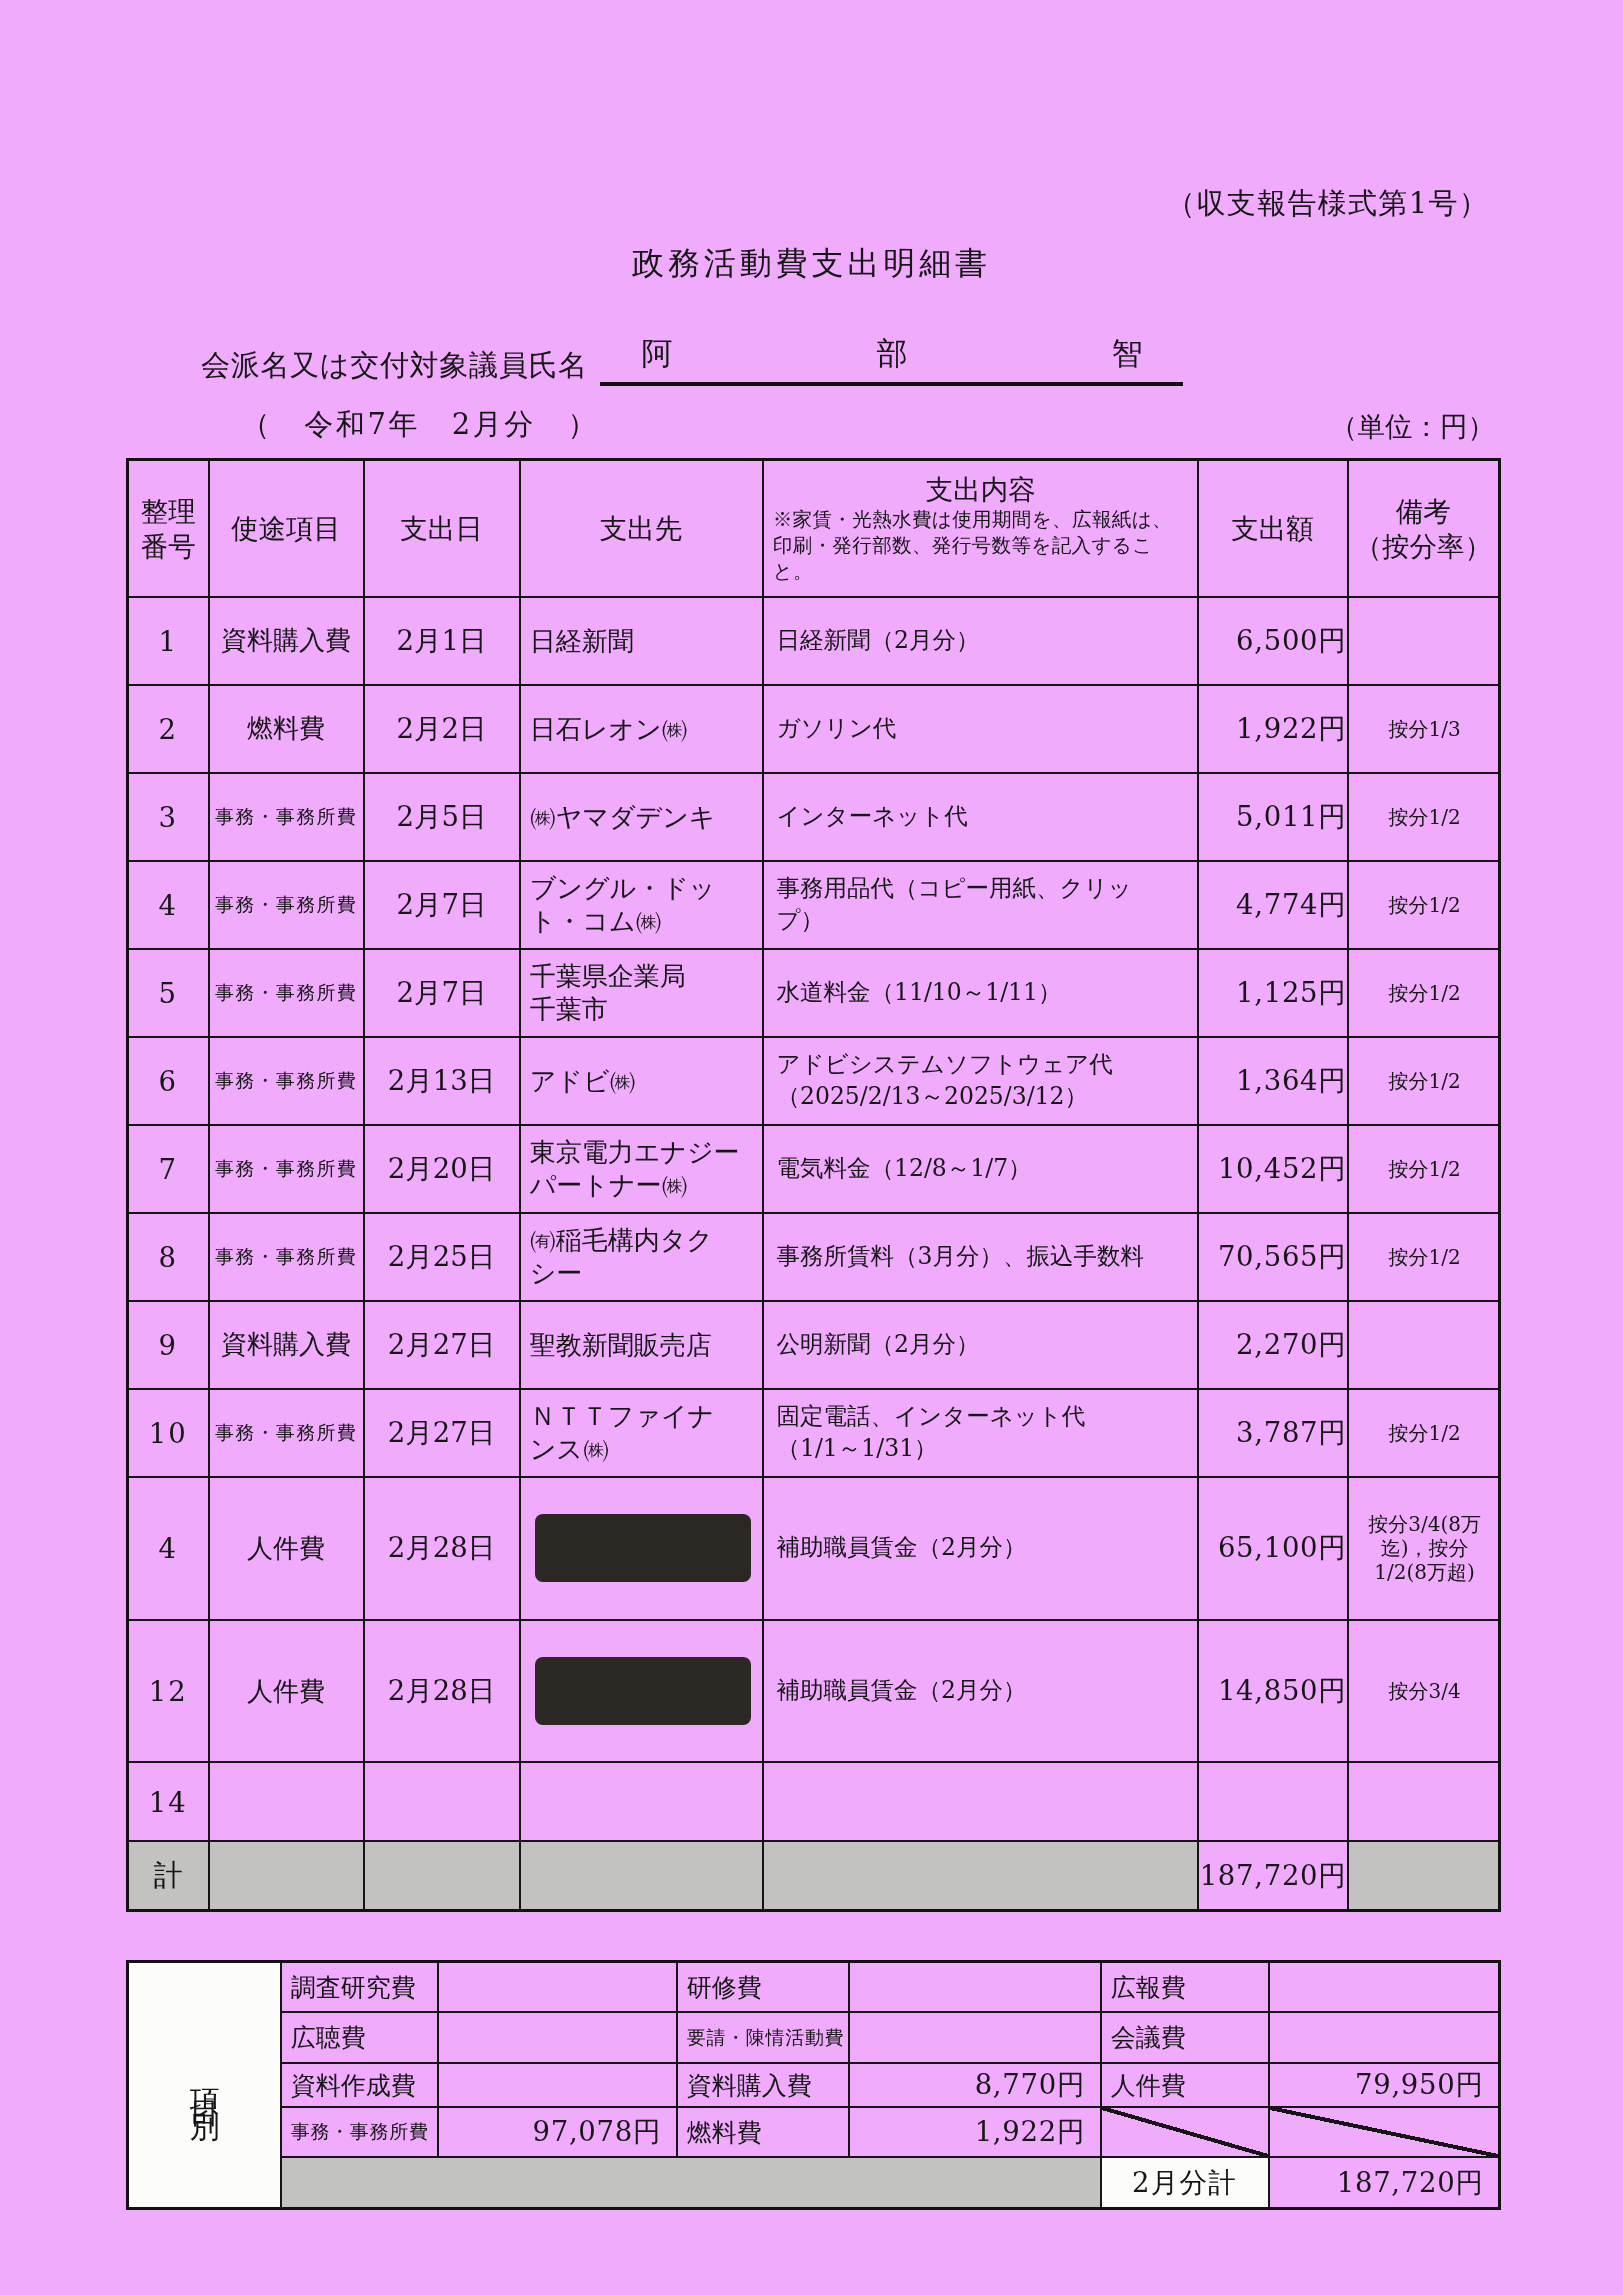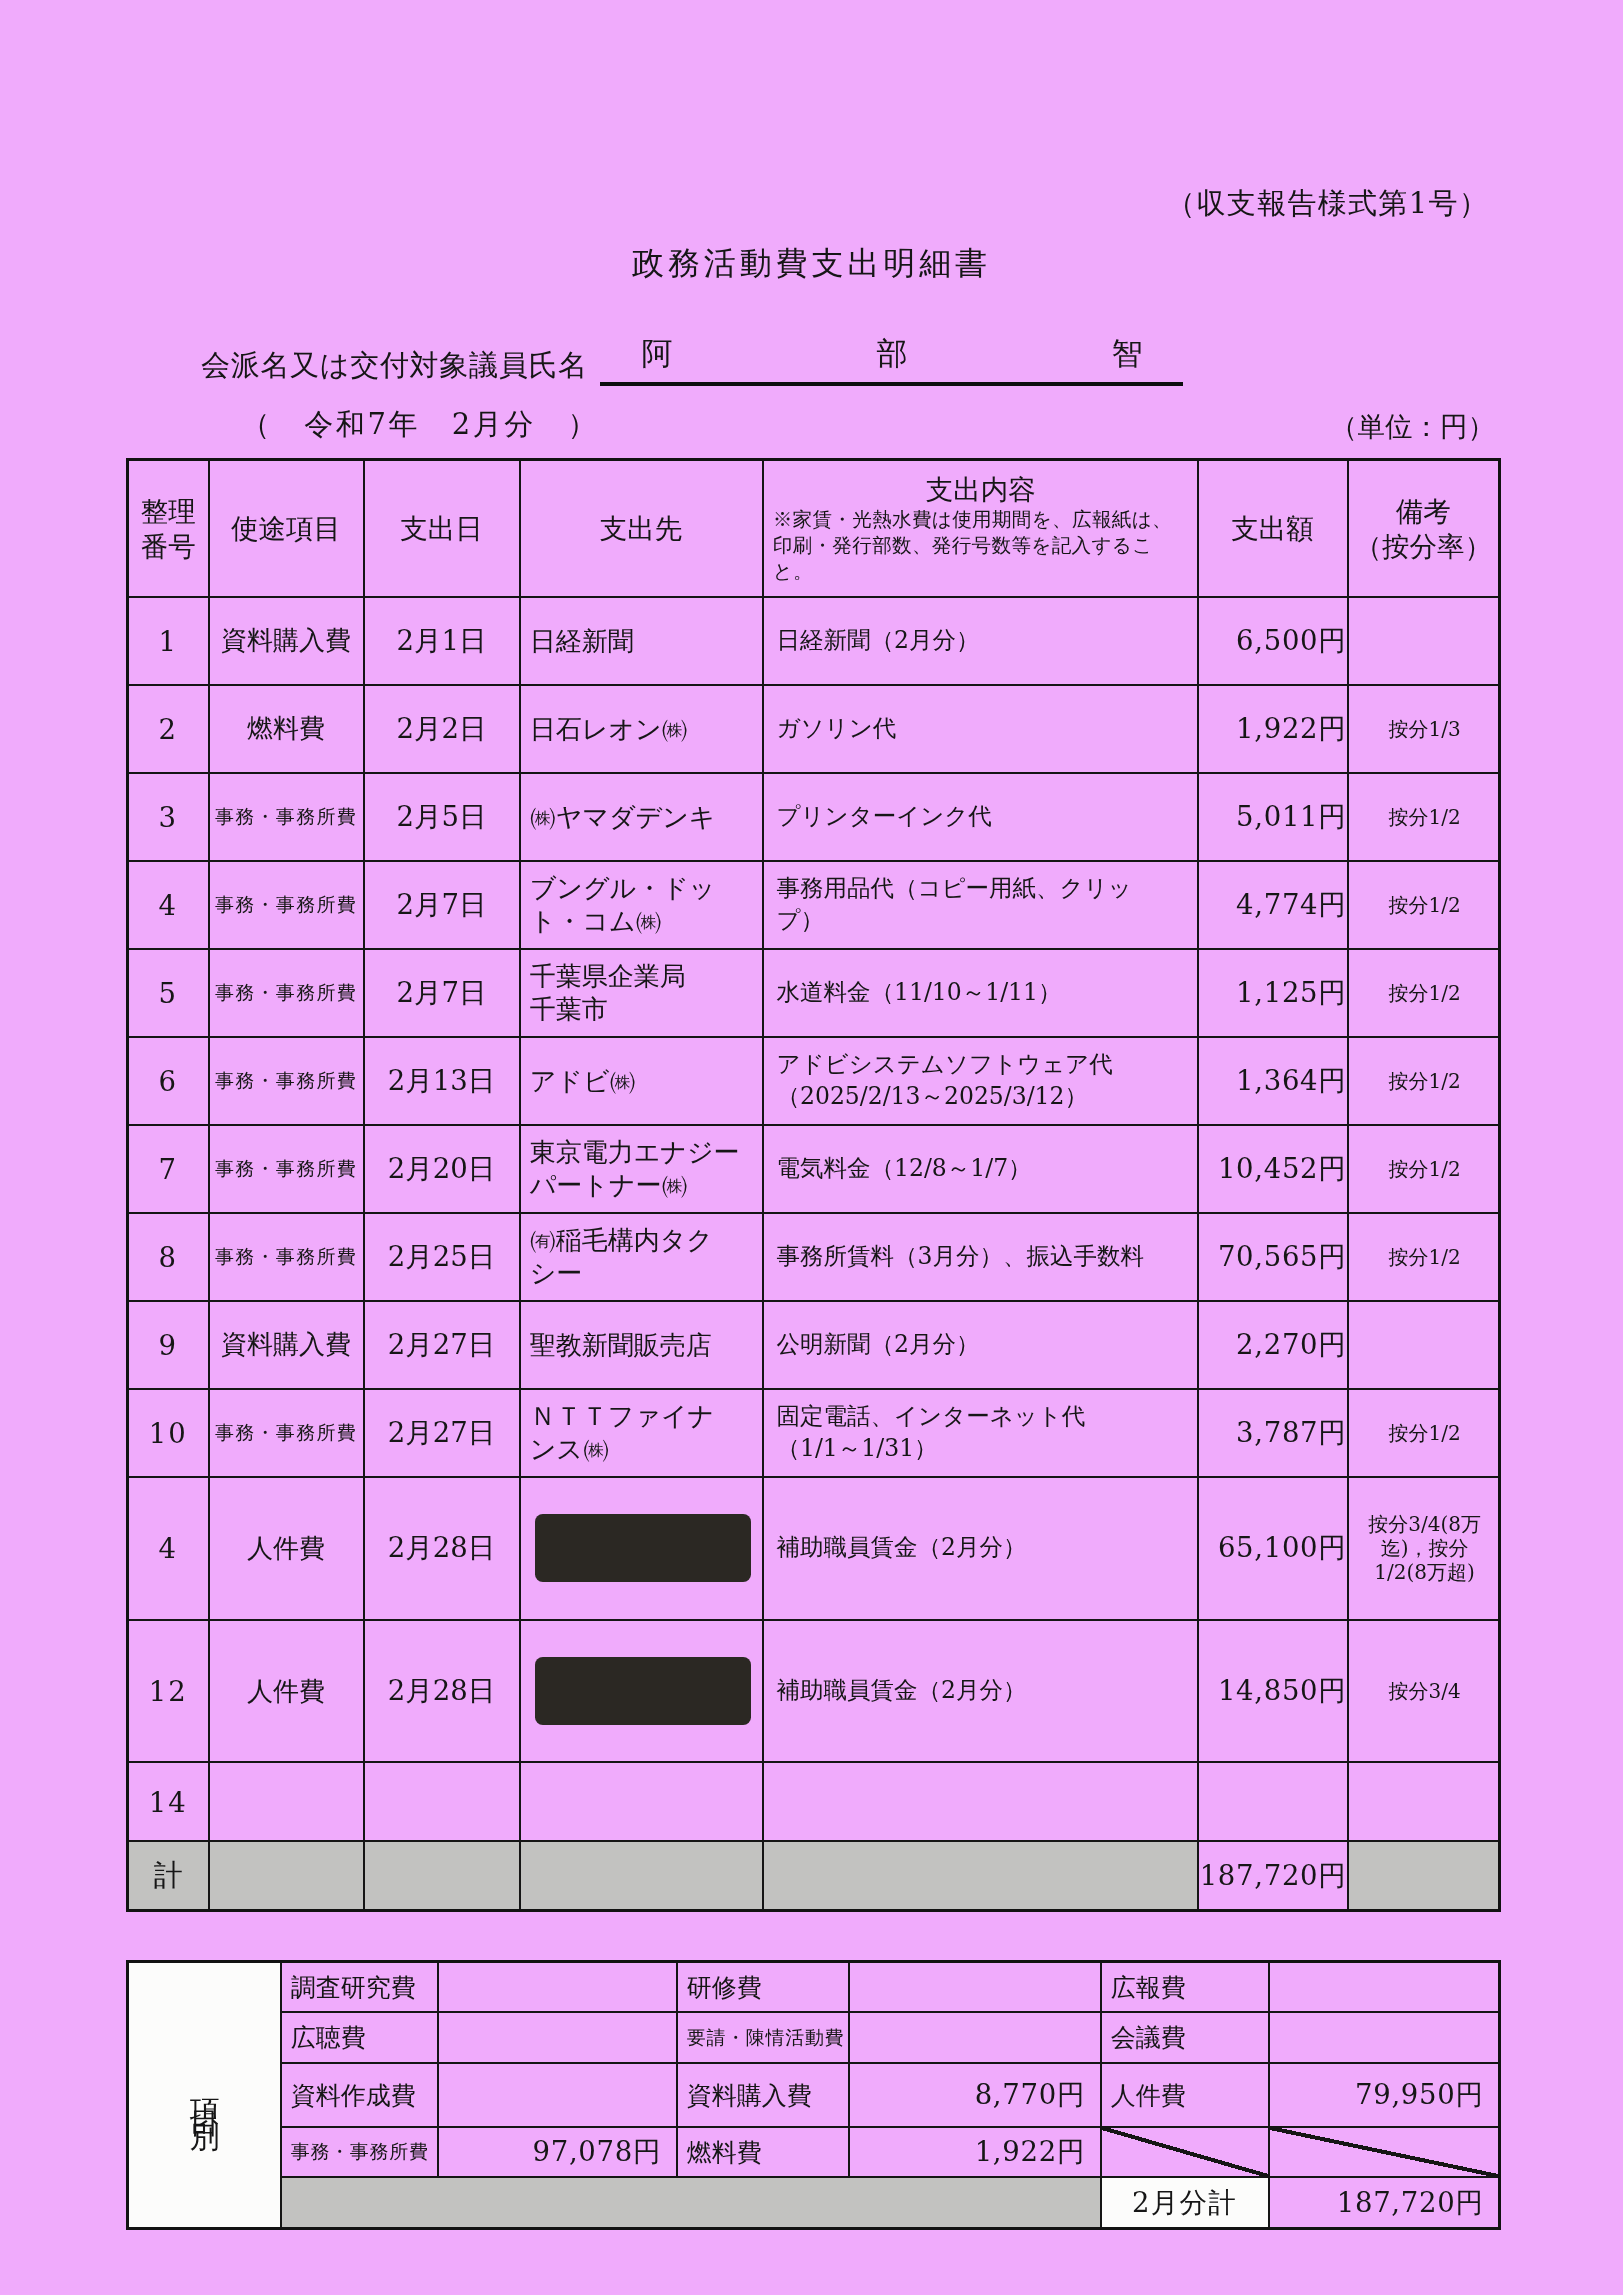--- a/index.html
+++ b/index.html
@@ -123,21 +123,21 @@
     overflow: hidden;
   }
   .summary-table col.s-c0 { width: 153px; }
   .summary-table col.s-c1 { width: 157px; }
   .summary-table col.s-c2 { width: 239px; }
   .summary-table col.s-c3 { width: 172px; }
   .summary-table col.s-c4 { width: 252px; }
   .summary-table col.s-c5 { width: 168px; }
   .summary-table col.s-c6 { width: 231px; }
   .sr1 td, .sr2 td { height: 51px; }
-  .sr3 td { height: 64px; }
+  .sr3 td { height: 44px; }
   .sr4 td { height: 50px; }
   .sr5 td { height: 51px; }
 
   .s-head { text-align: center; background: #fcfcfb; }
   .s-head .vert {
     writing-mode: vertical-rl;
     text-orientation: upright;
     font-size: 30px;
     letter-spacing: 11.8px;
     display: inline-block;
@@ -217,21 +217,21 @@
         <td class="c-desc">ガソリン代</td>
         <td class="c-amt">1,922円</td>
         <td class="c-note">按分1/3</td>
       </tr>
 
       <tr class="r-data">
         <td class="c-no">3</td>
         <td class="c-cat small">事務・事務所費</td>
         <td class="c-date">2月5日</td>
         <td class="c-payee">㈱ヤマダデンキ</td>
-        <td class="c-desc">プリンターインク代</td>
+        <td class="c-desc">インターネット代</td>
         <td class="c-amt">5,011円</td>
         <td class="c-note">按分1/2</td>
       </tr>
 
       <tr class="r-data">
         <td class="c-no">4</td>
         <td class="c-cat small">事務・事務所費</td>
         <td class="c-date">2月7日</td>
         <td class="c-payee">ブングル・ドッ
 ト・コム㈱</td>

